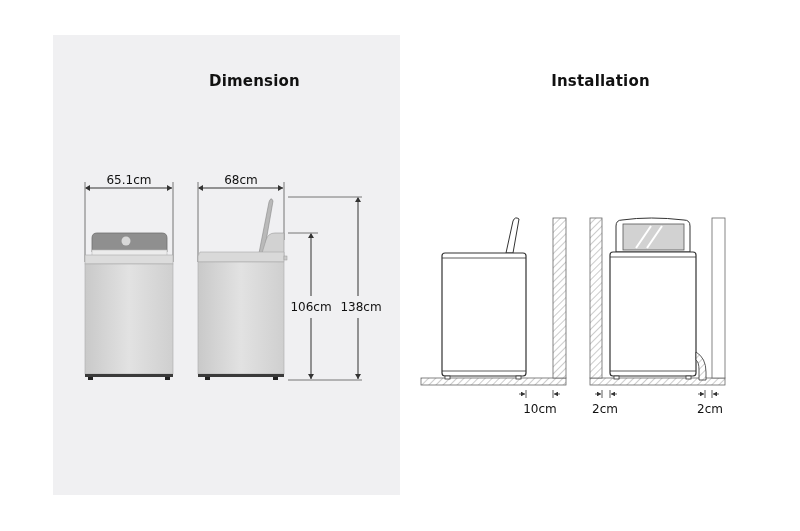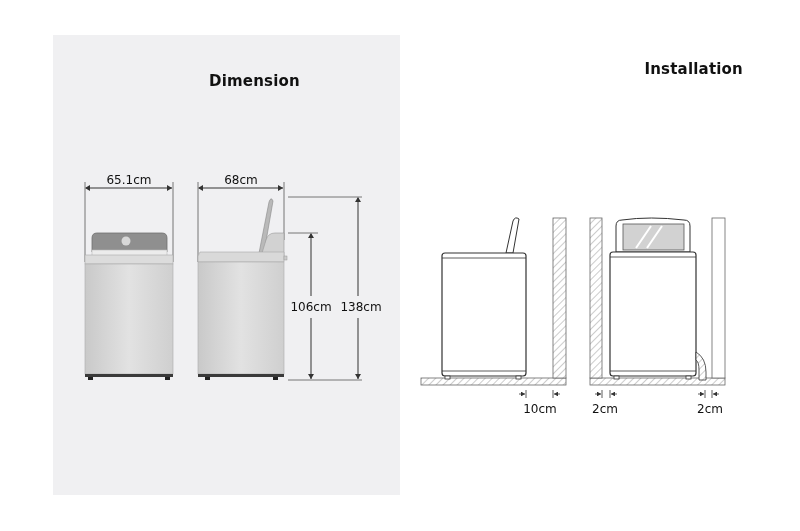--- a/index.html
+++ b/index.html
@@ -1,21 +1,21 @@
 <!DOCTYPE html>
 <html><head>
 <meta charset="utf-8">
 <style>
   html, body { margin: 0; padding: 0; background: #ffffff; }
   body { width: 800px; height: 531px; position: relative; overflow: hidden;
          font-family: "DejaVu Sans", "Liberation Sans", sans-serif; }
   .panel-dim { position: absolute; left: 53px; top: 35px; width: 347px; height: 460px; background: #f0f0f2; }
   .title { position: absolute; font-size: 15px; font-weight: bold; color: #111; text-align: center; letter-spacing: 0.2px; padding-left: 28px; }
   .t-dim { left: 53px; width: 347px; top: 72px; }
-  .t-inst { left: 430px; width: 285px; top: 60px; text-align: right; }
+  .t-inst { left: 430px; width: 285px; top: 72px; }
   svg.canvas { position: absolute; left: 0; top: 0; }
   .lbl { font-family: "DejaVu Sans", "Liberation Sans", sans-serif; font-size: 12px; fill: #111; }
 </style>
 </head>
 <body>
 
 <div class="panel-dim"></div>
 <div class="title t-dim">Dimension</div>
 <div class="title t-inst">Installation</div>
 

